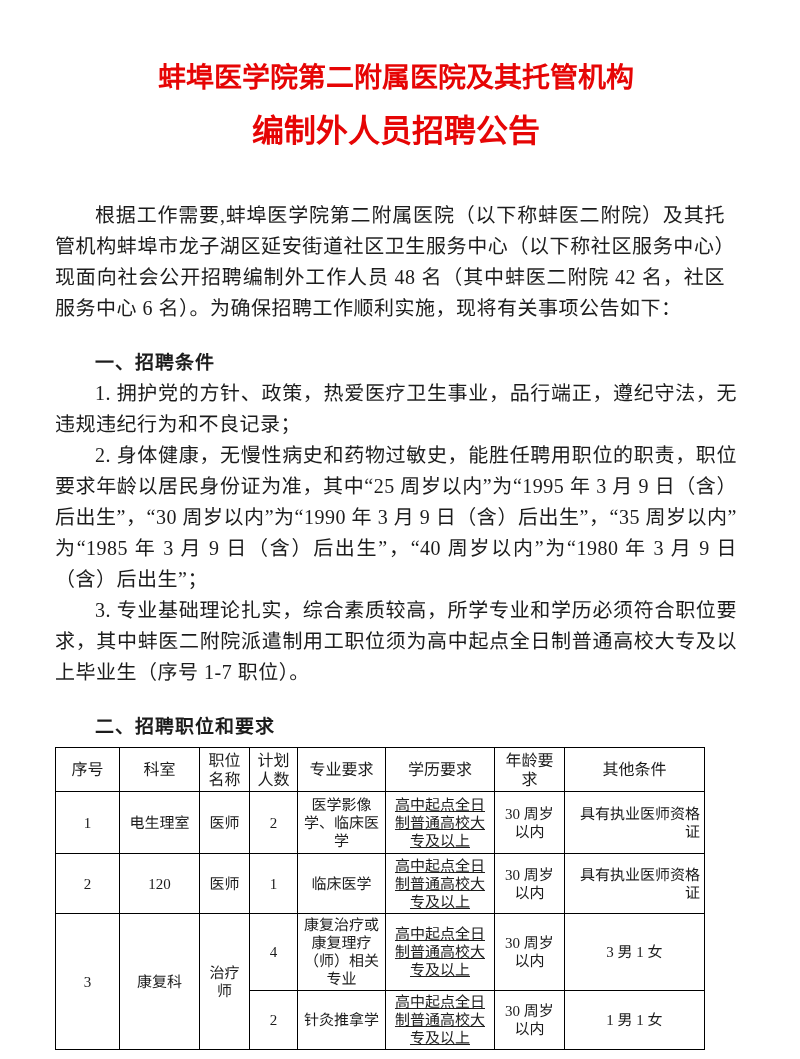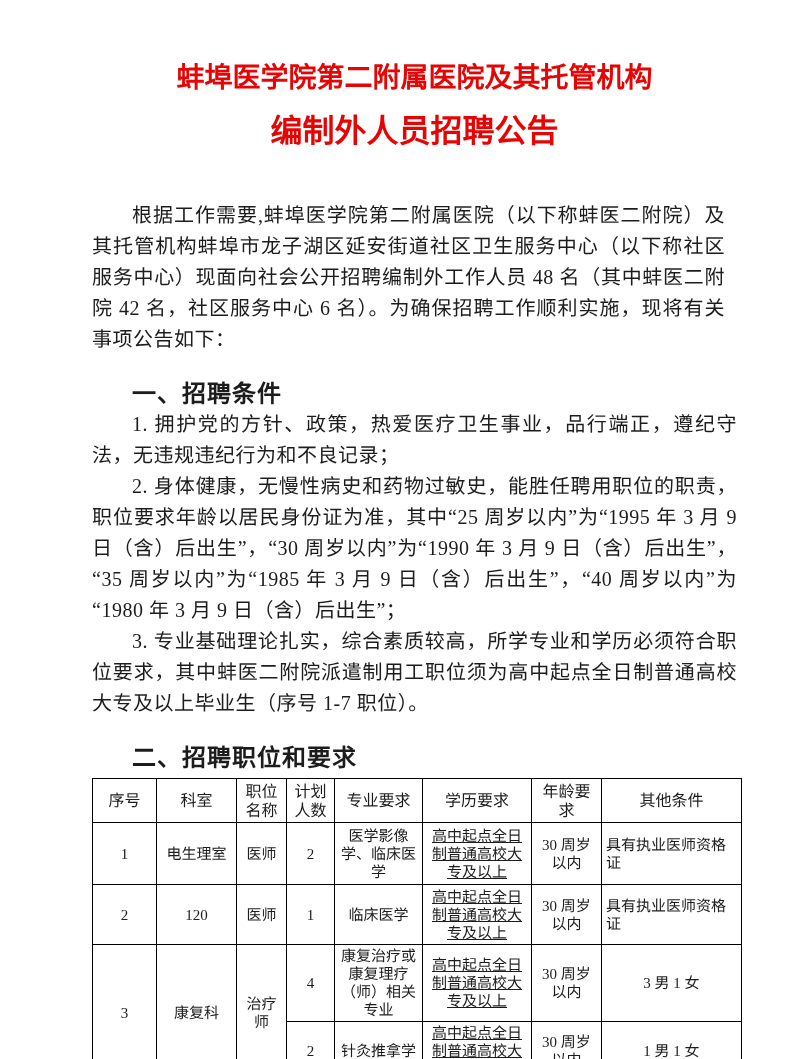--- a/index.html
+++ b/index.html
@@ -6,41 +6,41 @@
   body {
     width: 800px; height: 1059px;
     background: #ffffff;
     overflow: hidden;
     color: #1c1c1c;
     font-family: "Liberation Serif", "DejaVu Serif", serif;
   }
   .page {
     box-sizing: border-box;
     width: 800px; height: 1059px;
-    padding: 58px 63px 0 92px;
+    padding: 58px 63px 0 55px;
   }
   .doc-title {
     text-align: center;
     font-weight: bold;
     color: #e60505;
     font-family: "Liberation Serif", "DejaVu Serif", serif;
   }
   .doc-title .t1 { font-size: 28px; line-height: 40px; letter-spacing: 0px; }
   .doc-title .t2 { font-size: 32px; line-height: 40px; margin-top: 13px; }
   .intro {
     margin: 49px 12px 0 0;
     font-size: 20px;
     line-height: 31px;
     text-align: justify;
     text-indent: 40px;
     letter-spacing: 0.5px;
   }
   .sec-heading {
     margin: 23px 0 0 0;
-    font-size: 24px;
+    font-size: 19px;
     line-height: 31px;
     text-indent: 40px;
     font-weight: bold;
     font-family: "Liberation Sans", "DejaVu Sans", sans-serif;
     letter-spacing: 1px;
   }
   .sec-heading.second { }
   .item {
     margin: 0;
     font-size: 20px;
@@ -74,21 +74,21 @@
     font-family: "Liberation Serif", "DejaVu Serif", serif;
   }
   tr.hdr   { height: 44px; margin-left: 24px; }
   tr.row-1 { height: 62px; }
   tr.row-2 { height: 60px; }
   tr.row-3a{ height: 62px; }
   tr.row-3b{ height: 52px; }
   td.c-major { padding: 2px 8px; }
   td.c-edu   { padding: 2px 8px; text-decoration: underline; }
   td.c-other { padding: 2px 12px; }
-  td.c-other.left { text-align: left; }
+  td.c-other.left { text-align: right; }
   col.w-no    { width: 64px; }
   col.w-dept  { width: 80px; }
   col.w-pos   { width: 50px; }
   col.w-count { width: 48px; }
   col.w-major { width: 88px; }
   col.w-edu   { width: 109px; }
   col.w-age   { width: 70px; }
   col.w-other { width: 140px; }
 </style>
 </head>

